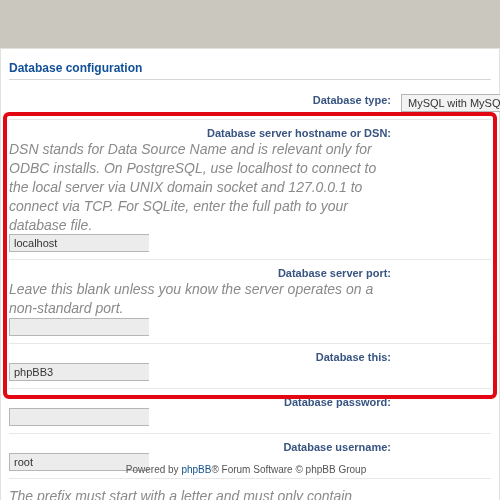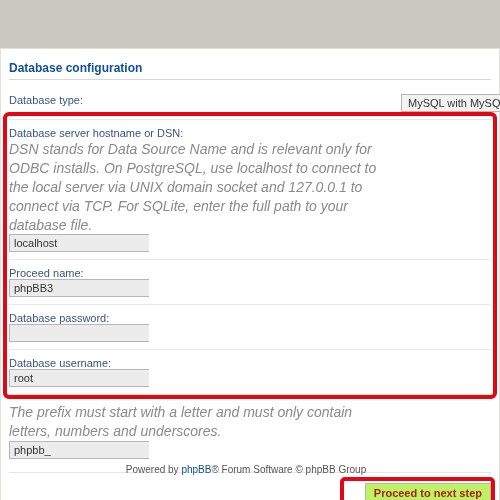--- a/index.html
+++ b/index.html
@@ -36,22 +36,23 @@
     padding: 4px 0 7px 0;
   }
   .row:not(.first){ border-top: 1px solid #e8e8e8; padding-top:7px;flex-direction:column; }
   .labelcol {
     width: 392px;
     padding-right: 10px;
   }
   .labelcol .lbl {
     color: #3b5998;
     color: #41597e;
-    font-weight: normal;
-    font-size: 11px;
+    font-weight: bold;
+    font-size: 11px;
+    text-align: right;
   }
   .labelcol .lbl { color: #385481; }
   .labelcol .help {
     color: #8a8a8a;
     font-style: italic;
     font-size: 14px;
     line-height: 1.35;
     margin-top: 1px;
   }
   .inputcol { flex: 1; min-width: 0; }
@@ -147,24 +148,33 @@
     <div class="row">
       <div class="labelcol">
         <div class="lbl">Database server hostname or DSN:</div>
         <div class="help">DSN stands for Data Source Name and is relevant only for ODBC installs. On PostgreSQL, use localhost to connect to the local server via UNIX domain socket and 127.0.0.1 to connect via TCP. For SQLite, enter the full path to your database file.</div>
       </div>
       <div class="inputcol">
         <input type="text" value="localhost" style="">
       </div>
     </div>
 
-
-    <div class="row">
-      <div class="labelcol">
-        <div class="lbl">Proceed name:</div>
+    <div class="row">
+      <div class="labelcol">
+        <div class="lbl">Database server port:</div>
+        <div class="help">Leave this blank unless you know the server operates on a non-standard port.</div>
+      </div>
+      <div class="inputcol">
+        <input type="text" value="" style="">
+      </div>
+    </div>
+
+    <div class="row">
+      <div class="labelcol">
+        <div class="lbl">Database this:</div>
       </div>
       <div class="inputcol">
         <input type="text" value="phpBB3" style="">
       </div>
     </div>
 
     <div class="row">
       <div class="labelcol">
         <div class="lbl">Database password:</div>
       </div>

